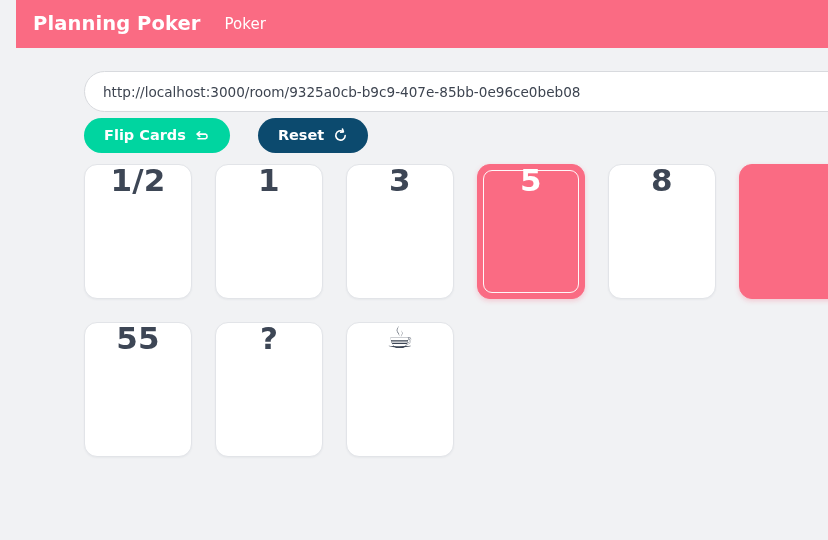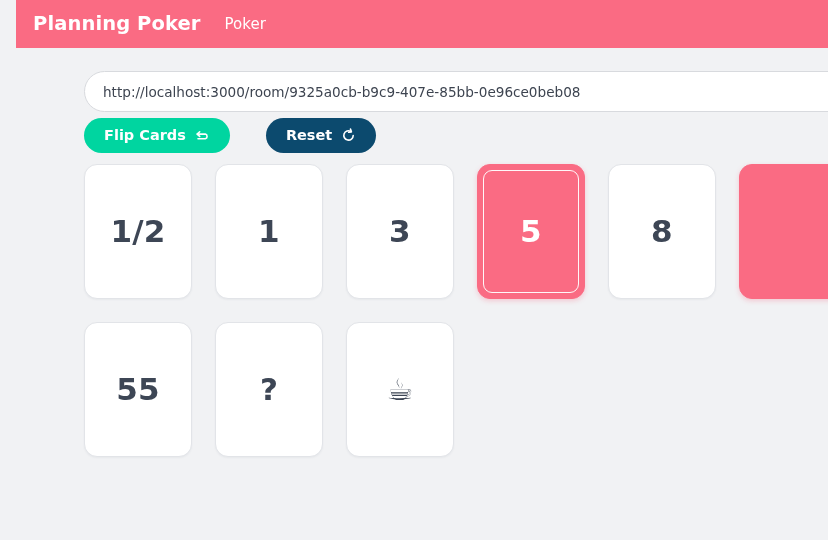--- a/index.html
+++ b/index.html
@@ -95,21 +95,21 @@
     outline: none;
   }
 
   
   .actions {
     position: absolute;
     left: 40px;
     top: 70px;
     display: flex;
     align-items: flex-end;
-    gap: 36px;
+    gap: 28px;
   }
   .btn {
     border: none;
     border-radius: 19px;
     height: 35px;
     padding: 0 20px;
     display: inline-flex;
     align-items: center;
     justify-content: center;
     gap: 9px;
@@ -145,21 +145,21 @@
   .card {
     position: relative;
     width: 108px;
     height: 135px;
     box-sizing: border-box;
     border-radius: 13px;
     background: #ffffff;
     border: 1px solid #e2e4e8;
     box-shadow: 0 1px 2px rgba(40,50,70,0.05);
     display: flex;
-    align-items: center;
+    align-items: flex-start;
     justify-content: center;
     cursor: pointer;
     user-select: none;
   }
   .card .card-value {
     font-family: "DejaVu Sans", "Liberation Sans", sans-serif;
     font-size: 31px;
     font-weight: 700;
     color: #3d4655;
     line-height: 1;

